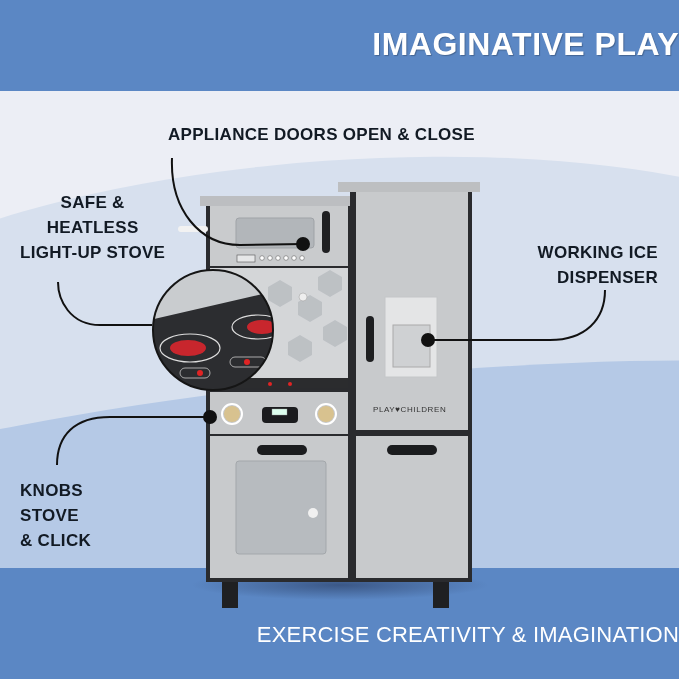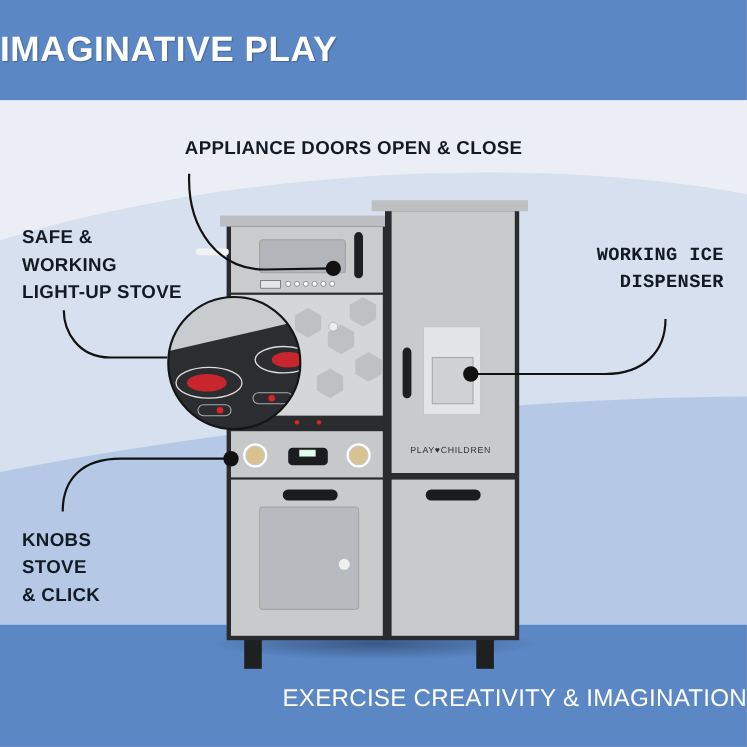--- a/index.html
+++ b/index.html
@@ -1,18 +1,18 @@
 <!DOCTYPE html>
 <html><head>
 <meta charset="utf-8">
 <style>
   html,body{margin:0;padding:0;}
   body{width:679px;height:679px;overflow:hidden;position:relative;background:#eceef5;font-family:"Liberation Sans",sans-serif;}
   .top-band{position:absolute;left:0;top:0;width:679px;height:91px;background:#5b87c4;}
-  .title{position:absolute;left:0;top:26px;width:679px;text-align:left;color:#fff;font-weight:700;font-size:32px;letter-spacing:0.5px;text-shadow:1px 1px 1px rgba(0,0,0,0.25);}
+  .title{position:absolute;left:0;top:26px;width:679px;text-align:right;color:#fff;font-weight:700;font-size:32px;letter-spacing:0.5px;text-shadow:1px 1px 1px rgba(0,0,0,0.25);}
   .bg-light{position:absolute;left:0;top:91px;width:679px;height:490px;background:#eceef5;}
   .bg-wave1{position:absolute;left:-200px;top:160px;width:1100px;height:700px;border-radius:50% 50% 0 0 / 25% 25% 0 0;background:#d7e0ee;transform:rotate(-4deg);}
   .bg-wave2{position:absolute;left:-300px;top:380px;width:1300px;height:500px;border-radius:50% 50% 0 0 / 20% 20% 0 0;background:#b5c9e6;transform:rotate(-6deg);}
   .bottom-band{position:absolute;left:0;top:568px;width:679px;height:111px;background:#5b87c4;}
   .footer-text{position:absolute;left:0;top:622px;width:679px;text-align:right;color:#fff;font-size:22px;letter-spacing:0.2px;}
   .label{position:absolute;color:#121a24;font-weight:700;font-size:17px;line-height:25px;letter-spacing:0.3px;}
   .label-right{text-align:right;}
   svg.lines{position:absolute;left:0;top:0;width:679px;height:679px;pointer-events:none;}
   
   .k{position:absolute;}
@@ -119,27 +119,27 @@
     <path d="M58 282 C 58 300, 70 325, 100 325 L 152 325"></path>
     <path d="M57 465 C 57 435, 75 417, 110 417 L 210 417"></path>
   </g>
   <circle cx="303" cy="244" r="7" fill="#111"></circle>
   <circle cx="428" cy="340" r="7" fill="#111"></circle>
   <circle cx="210" cy="417" r="7" fill="#111"></circle>
 </svg>
 
 <div class="label" style="left:168px;top:122px;">APPLIANCE DOORS OPEN &amp; CLOSE</div>
 
-<div class="label" style="left:20px;top:203px;">
+<div class="label" style="left:20px;top:190px;text-align:center;">
   <div>SAFE &amp;</div>
-  <div>WORKING</div>
+  <div>HEATLESS</div>
   <div>LIGHT-UP STOVE</div>
 </div>
 
-<div class="label label-right" style="right:21px;top:220px;font-family:Liberation Mono, monospace;">
+<div class="label label-right" style="right:21px;top:240px;">
   <div>WORKING ICE</div>
   <div>DISPENSER</div>
 </div>
 
 <div class="label" style="left:20px;top:478px;">
   <div>KNOBS</div>
   <div>STOVE</div>
   <div>&amp; CLICK</div>
 </div>
 

